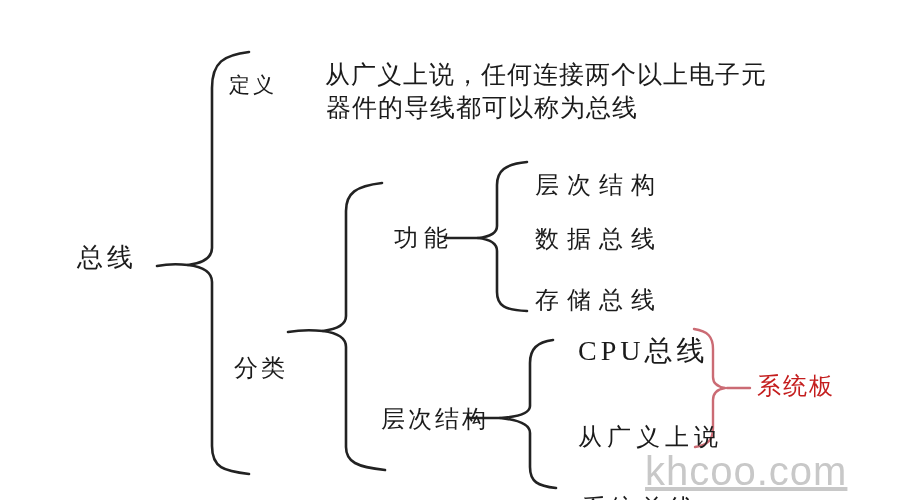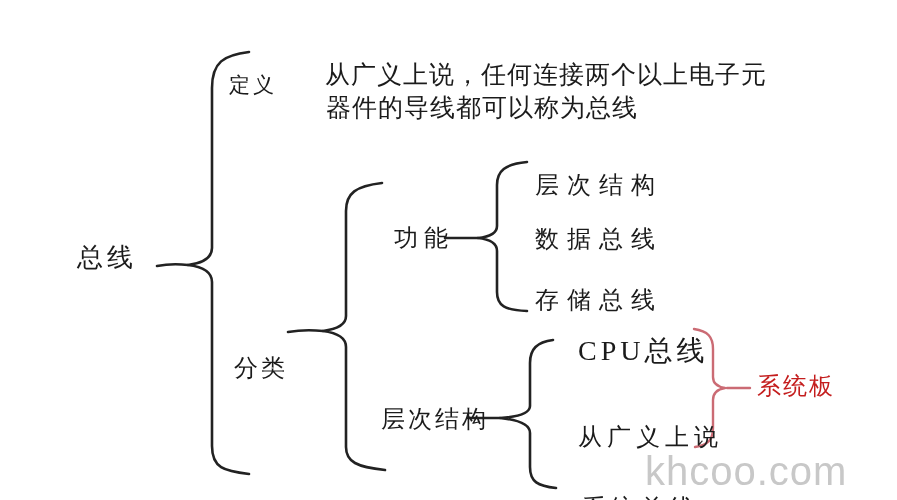--- a/index.html
+++ b/index.html
@@ -31,21 +31,21 @@
   .t-addr    {left:535px;top:171px;font-size:24px;letter-spacing:8px;}
   .t-data    {left:535px;top:225px;font-size:24px;letter-spacing:8px;}
   .t-ctrl    {left:535px;top:286px;font-size:24px;letter-spacing:8px;}
   .t-cpu     {left:578px;top:334px;font-size:28px;letter-spacing:4px;}
   .t-storage {left:578px;top:374px;font-size:24px;letter-spacing:5px;}
   .t-external{left:578px;top:423px;font-size:24px;letter-spacing:5px;}
   .t-system  {left:582px;top:466px;font-size:24px;letter-spacing:5px;margin-top:28px;}
   .t-board   {left:757px;top:372px;font-size:24px;letter-spacing:2px;font-weight:400;color:var(--red-label);}
   .t-water   {left:645px;top:448px;font-size:40px;letter-spacing:1px;
               font-family:"Liberation Sans","DejaVu Sans",sans-serif;
-              color:var(--watermark);z-index:0;}
+              color:var(--watermark);z-index:0;text-decoration:underline;}
   .overlay-svg{position:absolute;left:0;top:0;z-index:1;pointer-events:none;}
   .txt{z-index:2;}
   .stroke-ink{fill:none;stroke:var(--ink);stroke-width:2.6;stroke-linecap:round;stroke-linejoin:round;}
   .stroke-red{fill:none;stroke:var(--red-brace);stroke-width:2.4;stroke-linecap:round;stroke-linejoin:round;}
 </style>
 </head>
 <body>
 
 <div class="stage">
 

